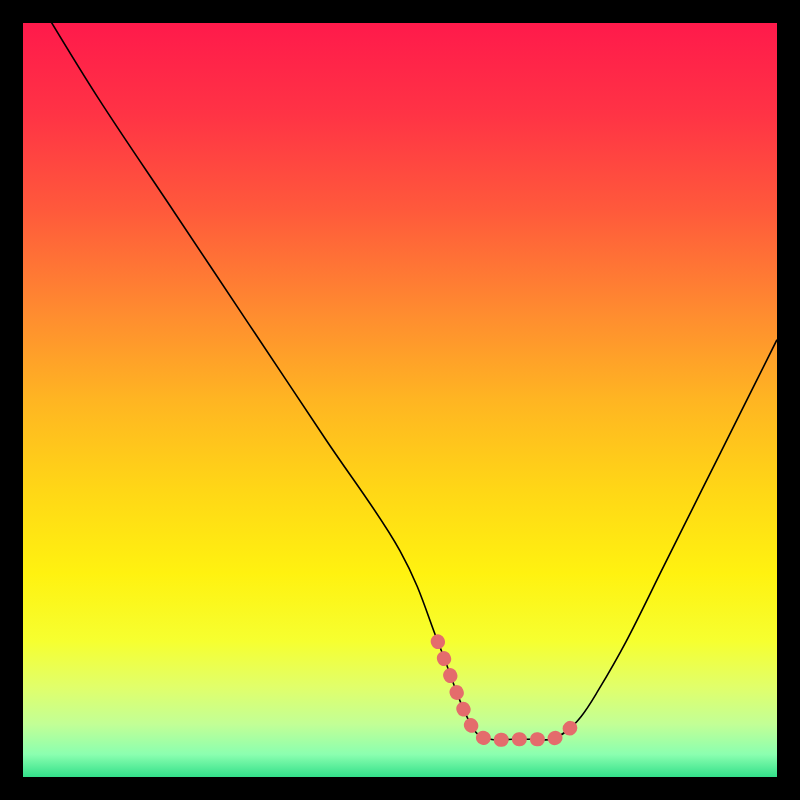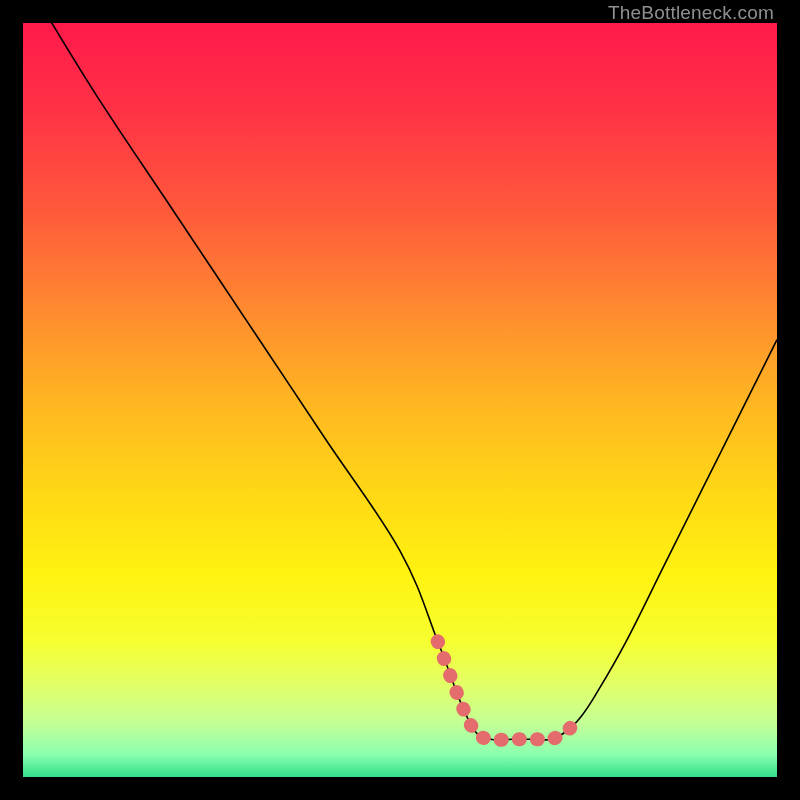--- a/index.html
+++ b/index.html
@@ -72,14 +72,13 @@
             <stop offset="100%" stop-color="#33e08a"></stop>
           </linearGradient>
       </defs>
       <rect x="0" y="0" width="754" height="754" fill="url(#bg)"></rect>
     </svg>
     <svg class="curve-svg" viewBox="0 0 754 754" preserveAspectRatio="none">
       <path id="curve-path" fill="none" stroke="#000" stroke-width="1.6" d="M 15.08 -22.620000000000005 C 25.937600000000003 -4.976400000000009 50.970400000000005 37.39839999999998 75.4 75.39999999999998 C 99.8296 113.40159999999997 123.65600000000002 147.784 150.8 188.5 C 177.94400000000002 229.216 199.05599999999998 260.884 226.2 301.6 C 253.344 342.31600000000003 274.456 373.984 301.6 414.7 C 328.744 455.416 356.642 491.15559999999994 377 527.8 C 397.358 564.4444 403.84240000000005 591.136 414.70000000000005 618.28 C 425.55760000000004 645.424 430.534 662.3136000000001 437.32 678.6 C 444.106 694.8864 446.97119999999995 701.974 452.4 708.76 C 457.8288 715.5459999999999 460.694 714.9427999999999 467.48 716.3 C 474.266 717.6572 481.95680000000004 716.3 490.1 716.3 C 498.2432 716.3 505.934 716.3 512.72 716.3 C 519.506 716.3 522.3711999999999 717.6572 527.8 716.3 C 533.2288 714.9427999999999 537.4512 712.8316 542.88 708.76 C 548.3088 704.6884 552.5312 700.466 557.96 693.68 C 563.3888000000001 686.8939999999999 564.8968 684.632 573.04 671.06 C 581.1831999999999 657.4879999999999 590.9852000000001 641.3524 603.2 618.28 C 615.4148 595.2076 627.328 570.024 640.9 542.88 C 654.472 515.736 665.028 494.624 678.6 467.48 C 692.172 440.336 702.728 419.22400000000005 716.3 392.08000000000004 C 729.872 364.93600000000004 747.2139999999999 330.252 754 316.68"></path>
       <path id="highlight-path" fill="none" stroke="#e46c6c" stroke-width="14" stroke-linecap="round" stroke-dasharray="1 17" d="M 414.70000000000005 618.28 C 418.77160000000003 629.1376 430.534 662.3136000000001 437.32 678.6 C 444.106 694.8864 446.97119999999995 701.974 452.4 708.76 C 457.8288 715.5459999999999 460.694 714.9427999999999 467.48 716.3 C 474.266 717.6572 481.95680000000004 716.3 490.1 716.3 C 498.2432 716.3 505.934 716.3 512.72 716.3 C 519.506 716.3 522.3711999999999 717.6572 527.8 716.3 C 533.2288 714.9427999999999 537.4512 712.8316 542.88 708.76 C 548.3088 704.6884 555.2456000000001 696.3943999999999 557.96 693.68"></path>
     </svg>
   </div>
-  <div class="watermark">TheBottleneck.com</div>
 </div>
 
 </body></html>

